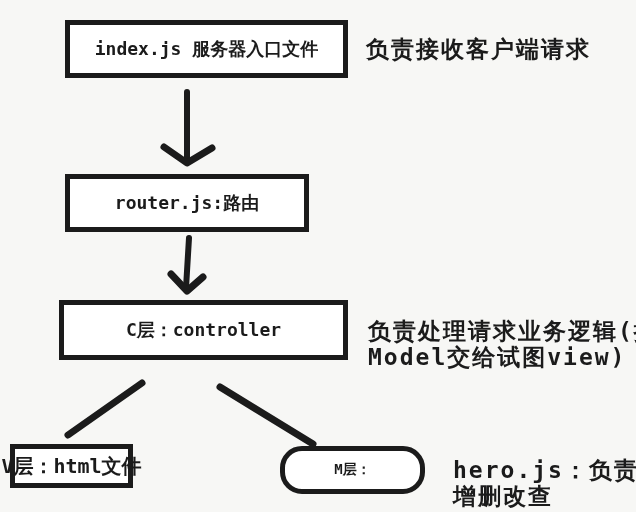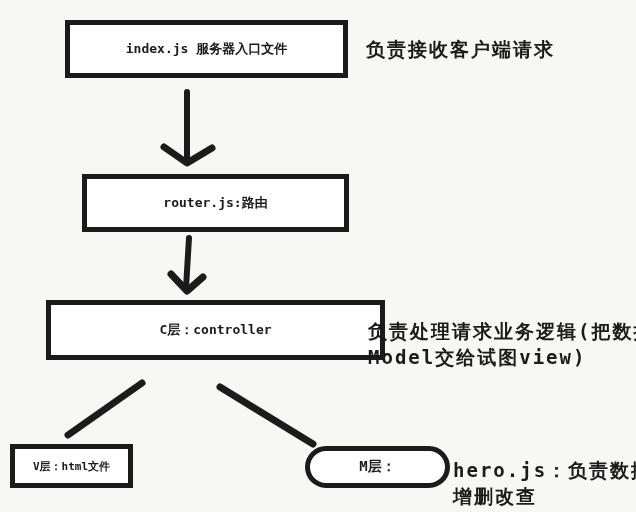--- a/index.html
+++ b/index.html
@@ -33,32 +33,32 @@
   .diag  { stroke-width: 7; }
   .node {
     position: absolute;
     box-sizing: border-box;
     border: 5px solid var(--ink, #1b1b1b);
     background: var(--box-fill, #ffffff);
     display: flex;
     align-items: center;
     justify-content: center;
     font-weight: bold;
-    font-size: 13px;
+    font-size: 18px;
     white-space: nowrap;
   }
   .node-index      { left: 65px;  top: 20px;  width: 283px; height: 58px; }
-  .node-router     { left: 65px;  top: 174px; width: 267px; height: 58px; margin-left: 17px; }
-  .node-controller { left: 46px;  top: 300px; width: 339px; height: 60px; }
-  .node-view       { left: 10px;  top: 444px; width: 123px; height: 44px; font-size: 11px; }
-  .node-model      { left: 305px; top: 446px; width: 145px; height: 42px; font-size: 14px; border-radius: 22px; }
+  .node-router     { left: 65px;  top: 174px; width: 244px; height: 58px; }
+  .node-controller { left: 59px;  top: 300px; width: 289px; height: 60px; }
+  .node-view       { left: 10px;  top: 444px; width: 123px; height: 44px; font-size: 20px; }
+  .node-model      { left: 280px; top: 446px; width: 145px; height: 48px; font-size: 14px; border-radius: 22px; }
   .anno {
     position: absolute;
     font-weight: bold;
-    font-size: 19px;
+    font-size: 23px;
     line-height: 26px;
     letter-spacing: 2px;
     white-space: nowrap;
   }
   .anno-1 { left: 366px; top: 36px;  }
   .anno-2 { left: 368px; top: 188px; }
   .anno-3 { left: 368px; top: 318px; }
   .anno-4 { left: 453px; top: 457px; }
 </style>
 </head>

